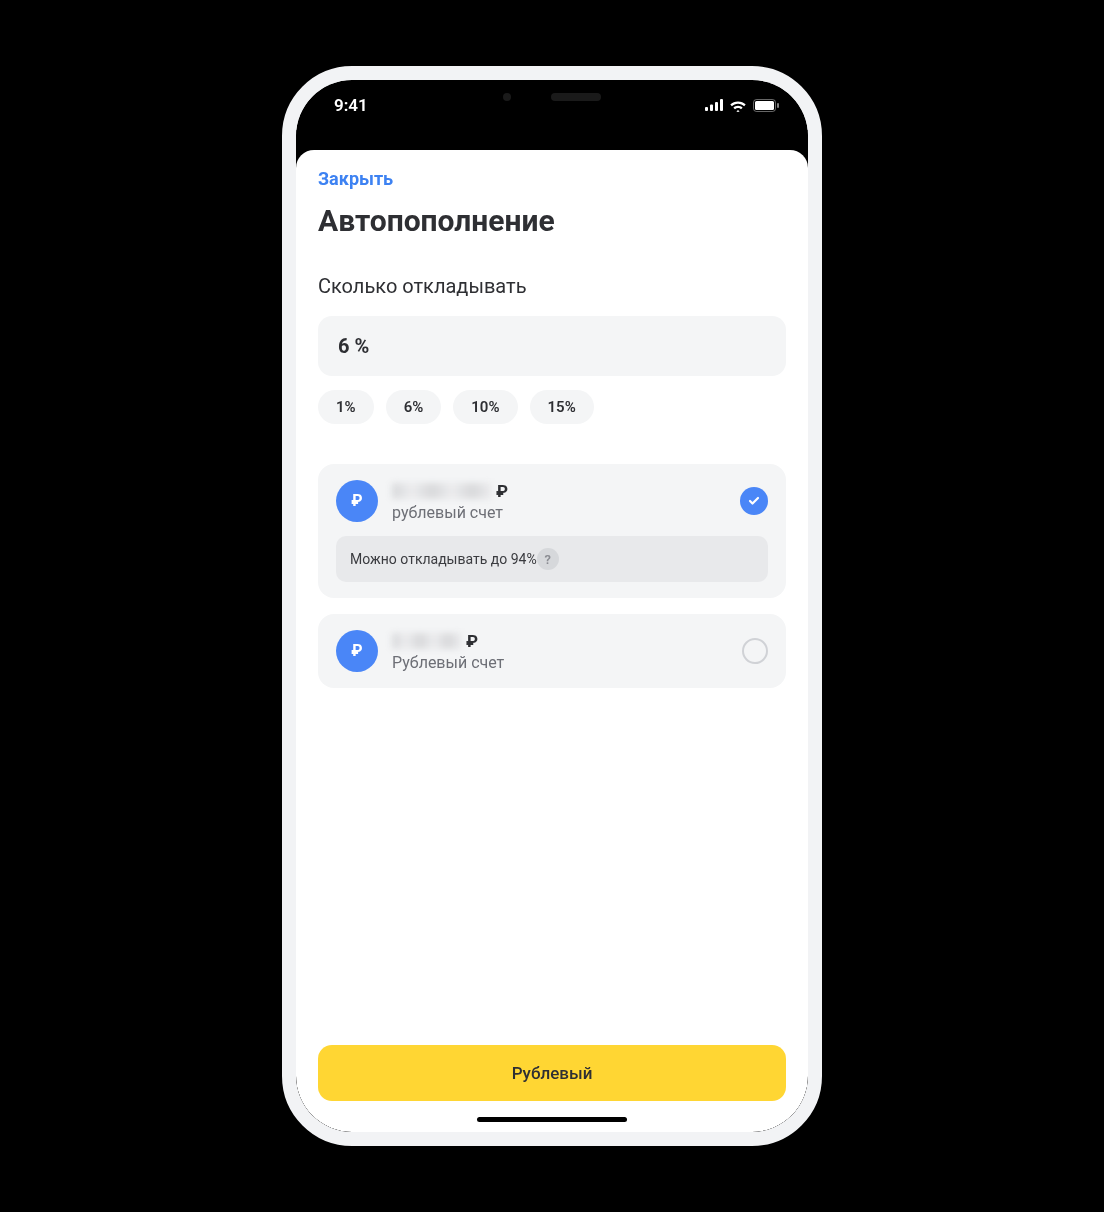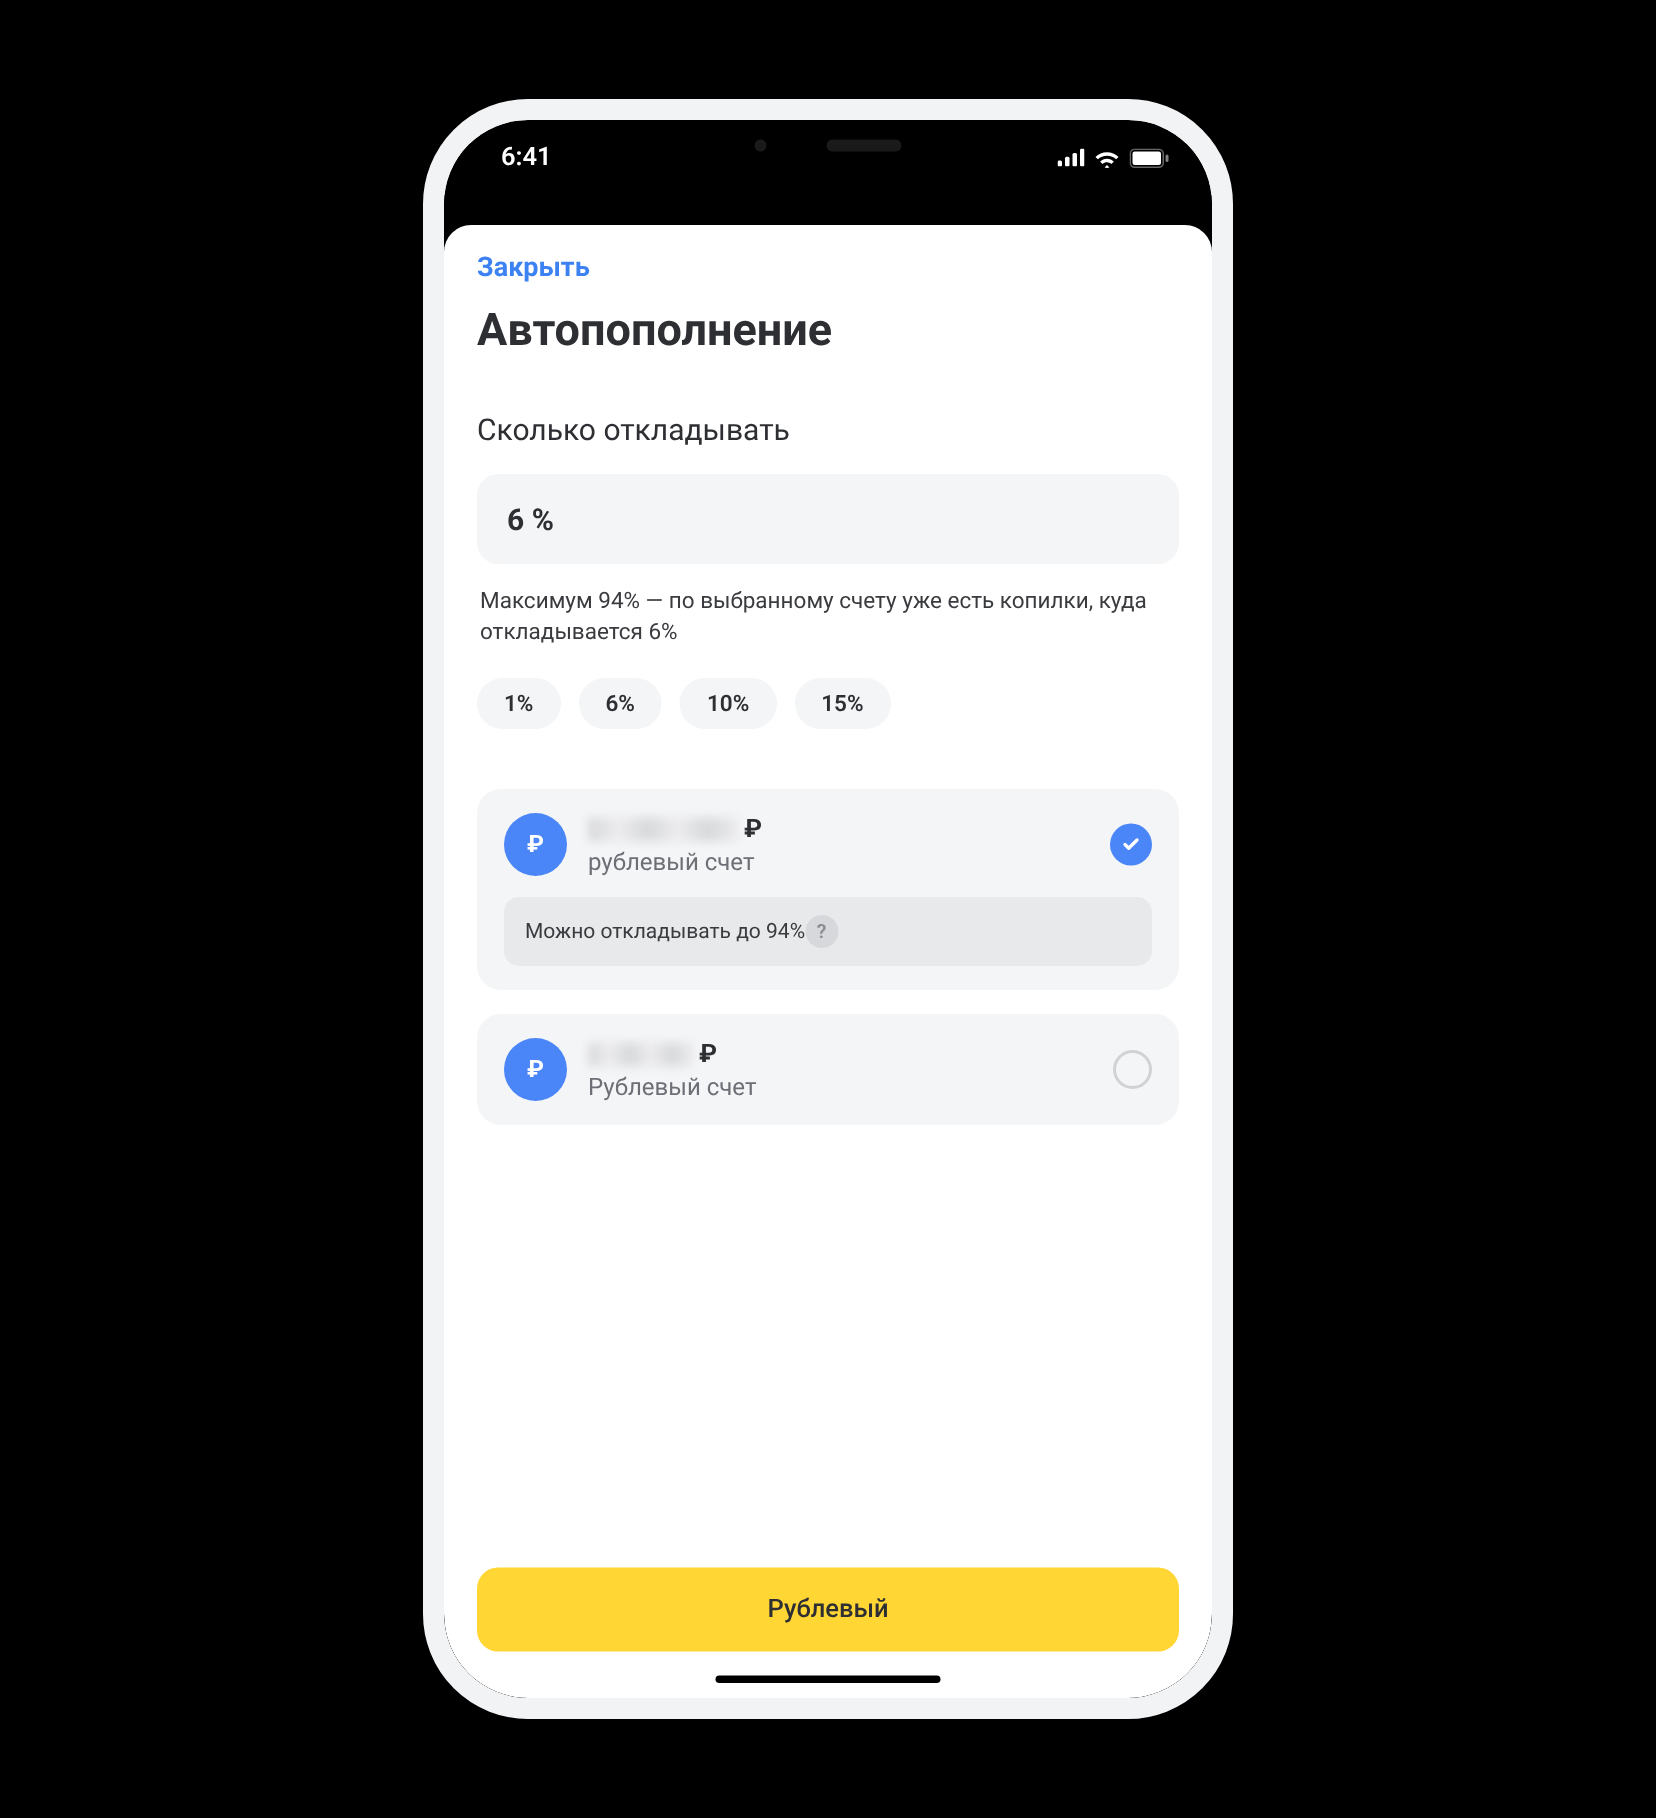--- a/index.html
+++ b/index.html
@@ -237,21 +237,21 @@
 <div class="phone-frame">
   <div class="side-button side-left-1"></div>
   <div class="side-button side-left-2"></div>
   <div class="side-button side-left-3"></div>
   <div class="side-button side-right"></div>
 
   <div class="screen">
     <div class="notch"></div>
 
     <div class="status-bar">
-      <span>6:41</span>
+      <span>9:41</span>
       <div class="status-icons">
         <span class="signal-icon">
           <svg width="18" height="12" viewBox="0 0 18 12">
               <rect x="0" y="8" width="3" height="4" rx="1" fill="#fff"></rect>
               <rect x="5" y="5.5" width="3" height="6.5" rx="1" fill="#fff"></rect>
               <rect x="10" y="3" width="3" height="9" rx="1" fill="#fff"></rect>
               <rect x="15" y="0" width="3" height="12" rx="1" fill="#fff"></rect>
             </svg>
         </span>
         <span class="wifi-icon">
@@ -272,21 +272,20 @@
     <div class="app-area">
       <div class="sheet">
 
         <div class="close-link">Закрыть</div>
         <h1 class="page-title">Автопополнение</h1>
 
         <h2 class="section-title">Сколько откладывать</h2>
 
         <div class="percent-input-box">6 %</div>
 
-        <div class="hint-text">Максимум 94% — по выбранному счету уже есть копилки, куда откладывается 6%</div>
 
         <div class="chips-row">
           <div class="chip">1%</div>
           <div class="chip">6%</div>
           <div class="chip">10%</div>
           <div class="chip">15%</div>
         </div>
 
 
         <div class="account-card">

